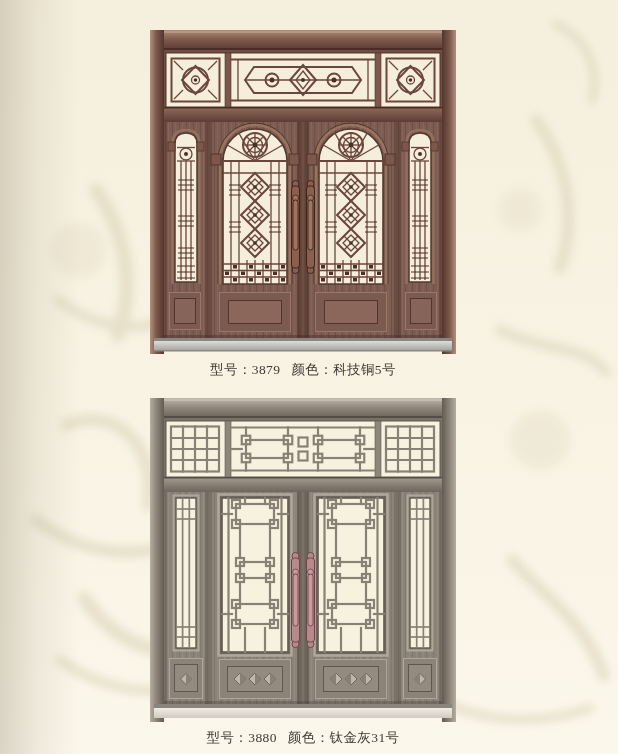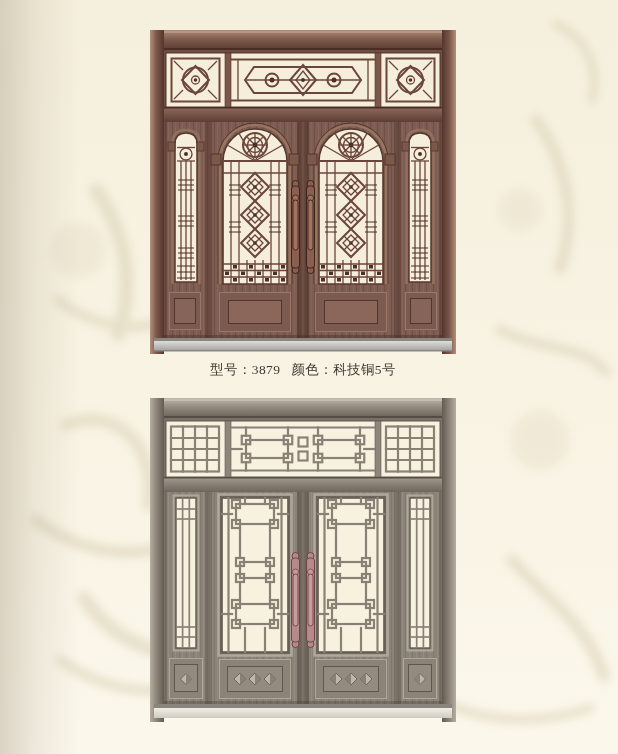--- a/index.html
+++ b/index.html
@@ -430,15 +430,18 @@
       </g>
       <use href="#d2-leaf" transform="translate(306,0) scale(-1,1)"></use>
 
       <g>
         <rect x="14" y="303" width="278" height="3" fill="#3c352e" opacity=".3"></rect>
         <rect x="4" y="306" width="298" height="4" fill="#8a857c"></rect>
         <rect x="4" y="310" width="298" height="10" fill="url(#lightstep)"></rect>
       </g>
     </svg>
 
+    <figcaption class="caption">
+      <span>型号：</span><span>3880</span><span class="cap-gap"></span><span>颜色：</span><span>钛金灰31号</span>
+    </figcaption>
   </figure>
 
 </div>
 
 </body></html>

